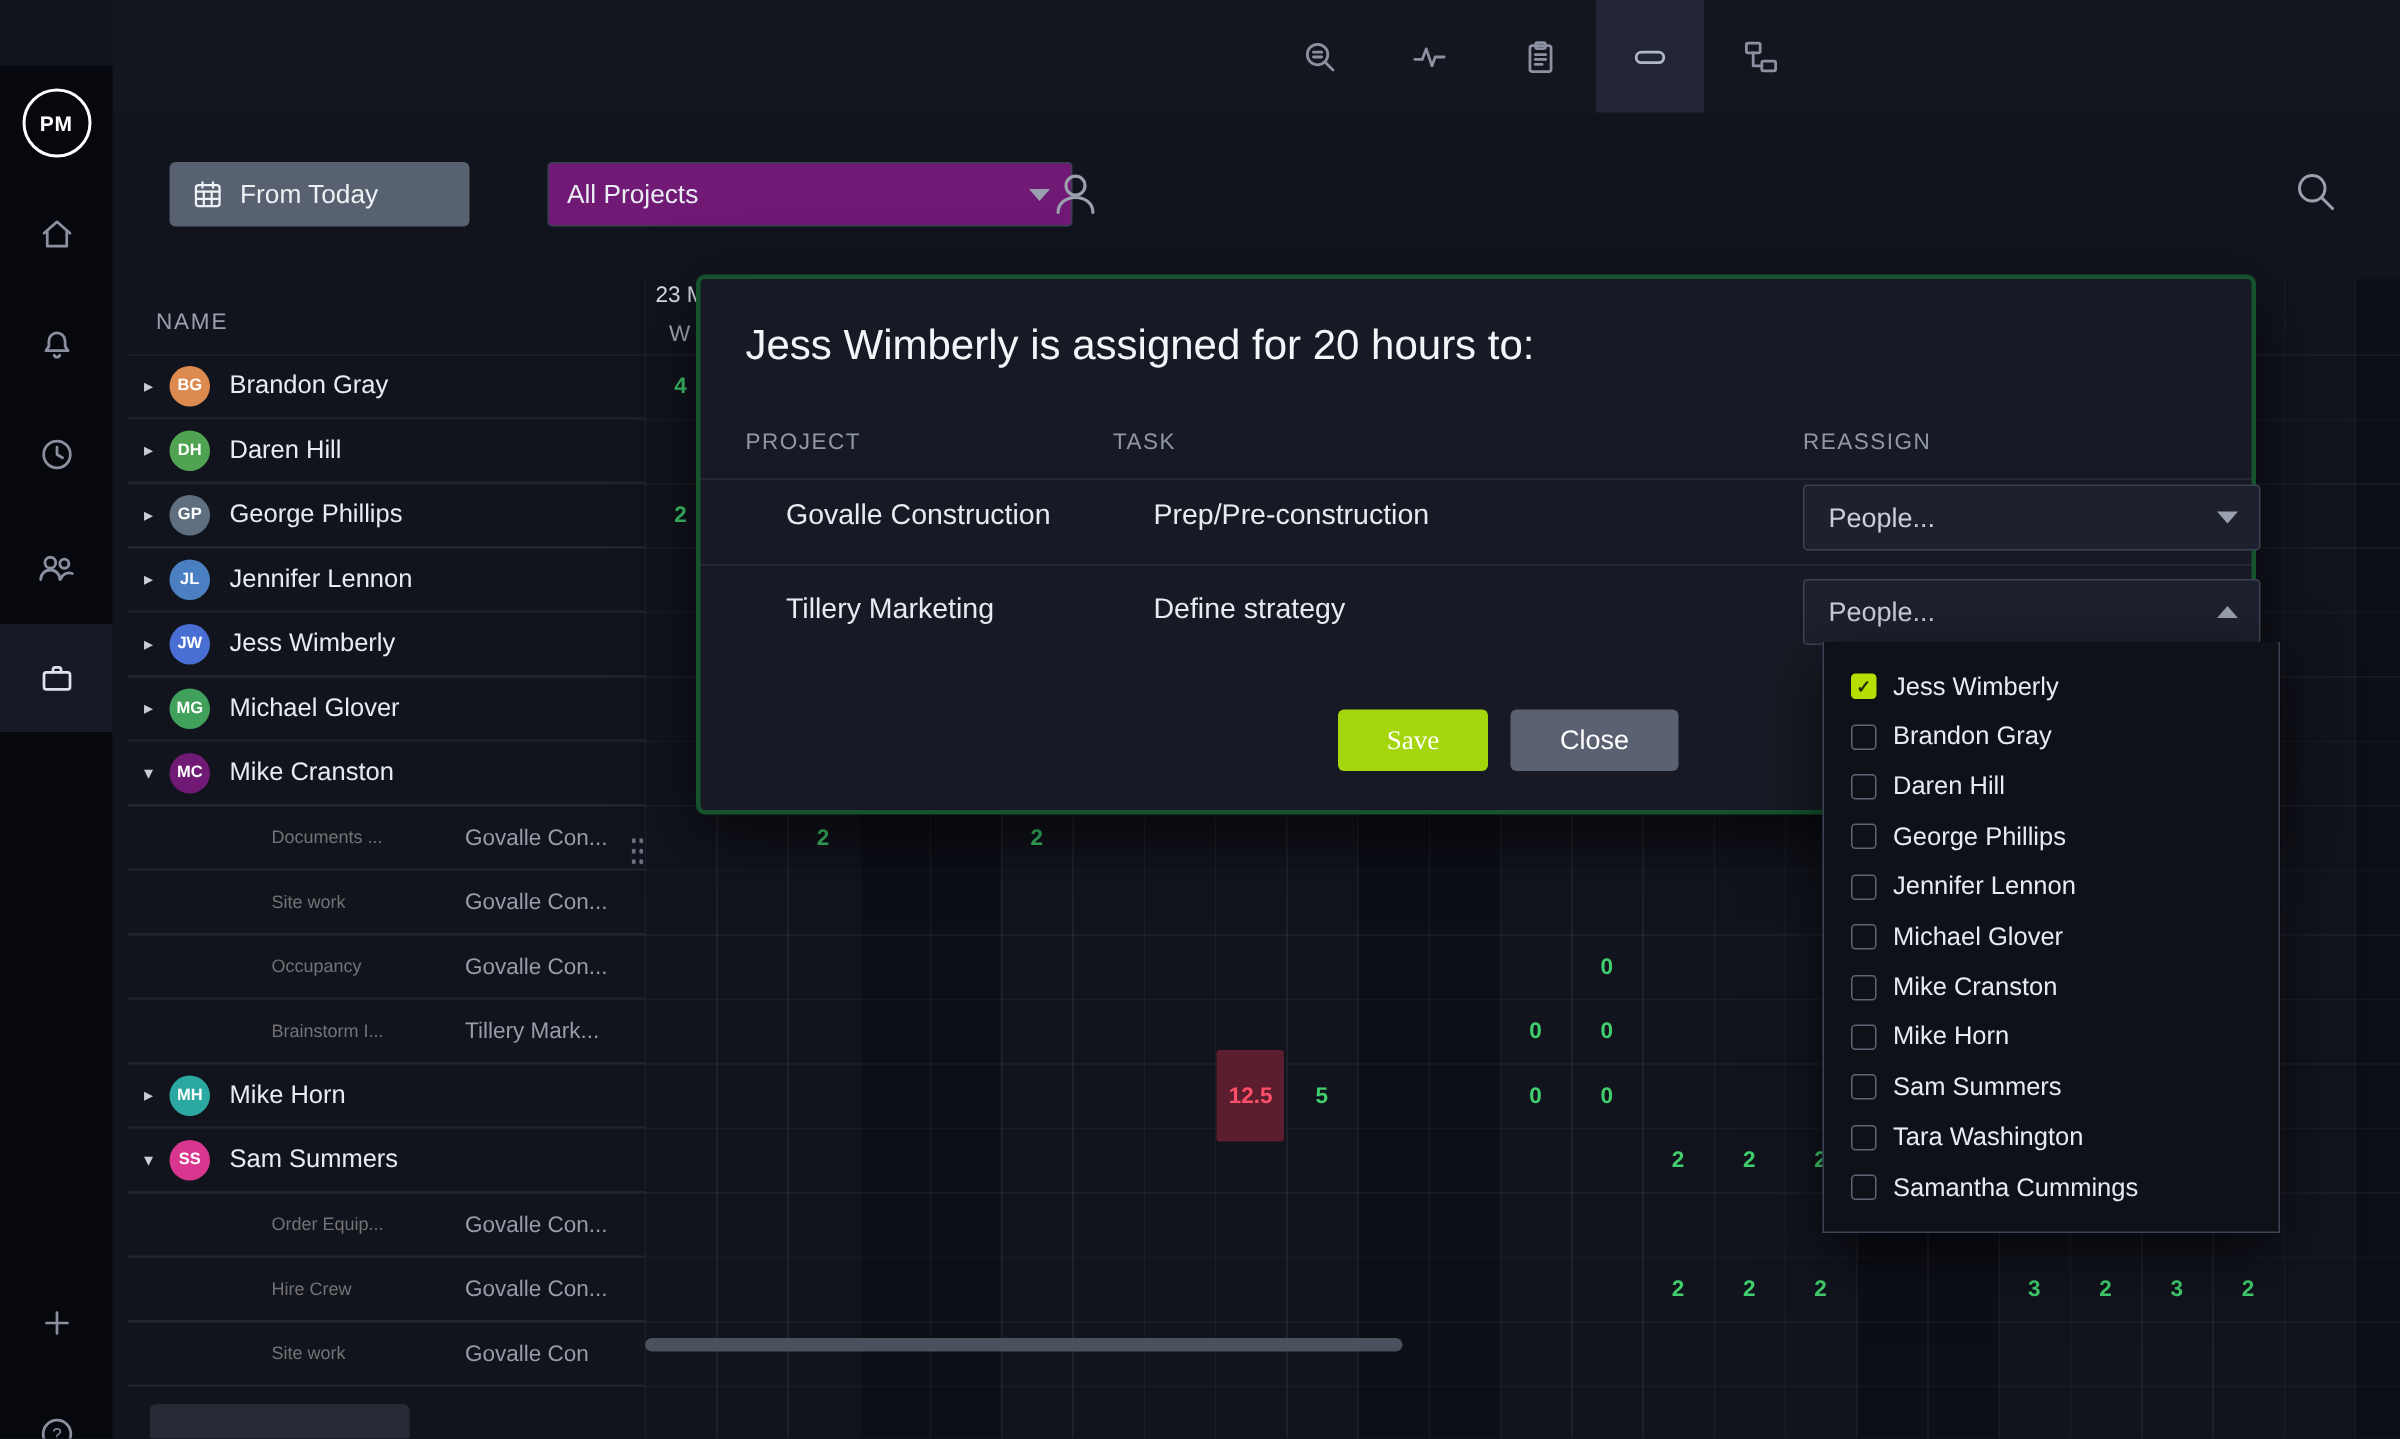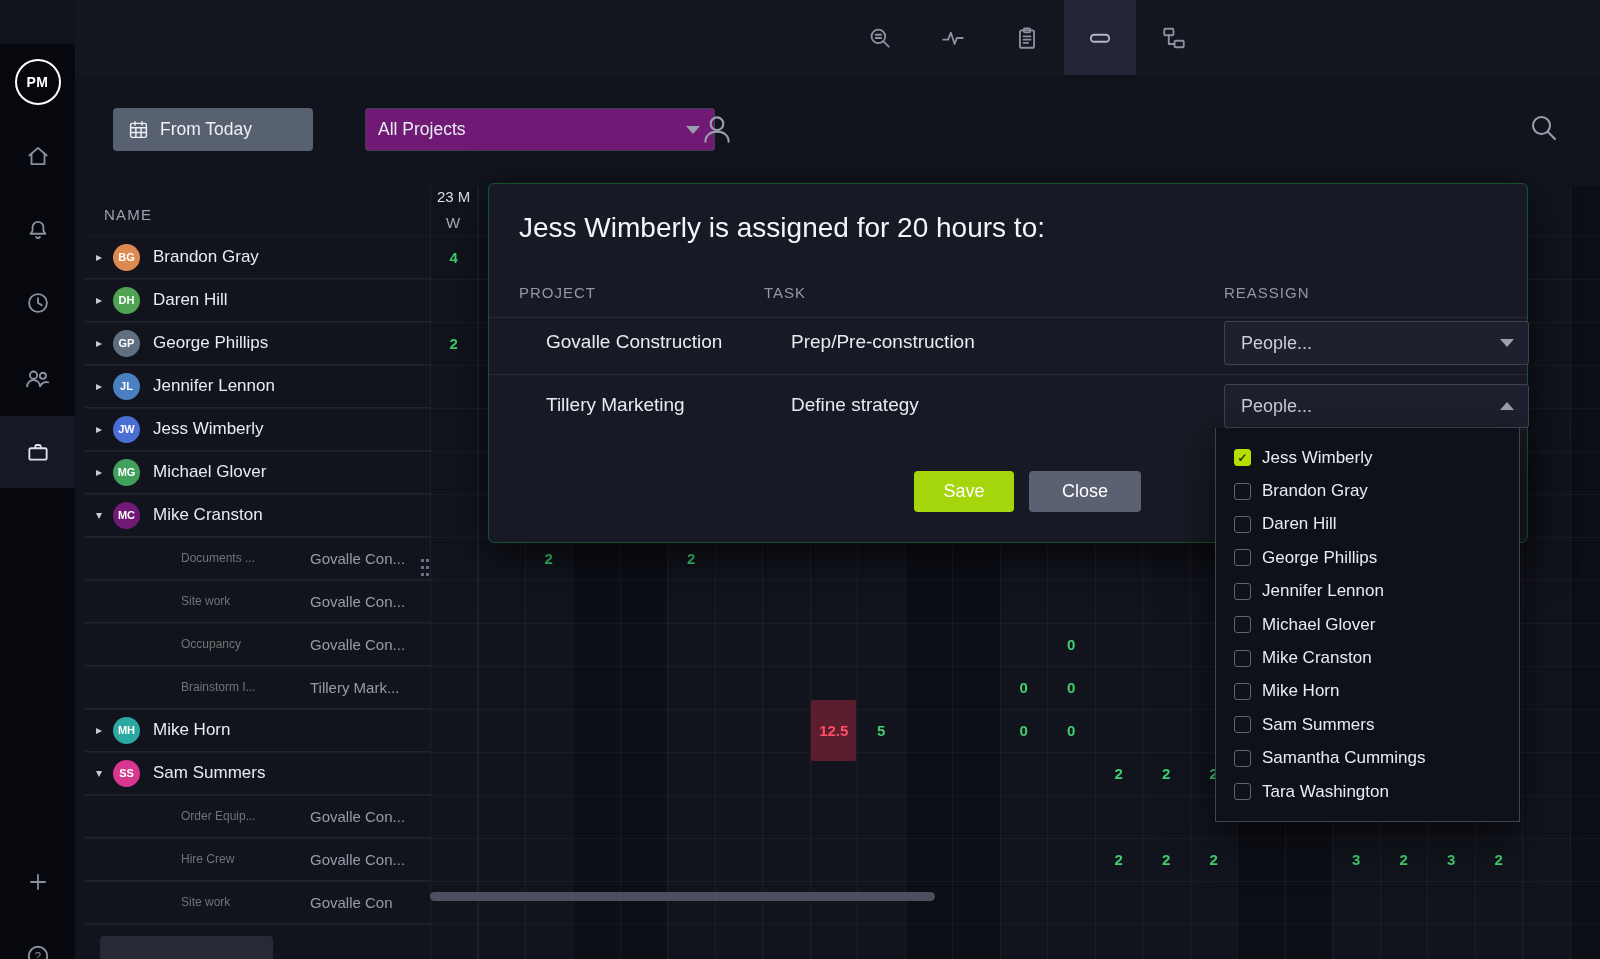--- a/index.html
+++ b/index.html
@@ -44,29 +44,29 @@
   .task-row{padding-left:96px;}
   .tname{width:129px;font-size:12px;color:#737373;white-space:nowrap;overflow:hidden;flex:none;}
   .tproj{color:#969ca8;font-size:15px;white-space:nowrap;}
   .cell{position:absolute;width:47.5px;height:43px;display:flex;align-items:center;justify-content:center;z-index:1;color:#41cf6e;font-weight:600;font-size:15px;cursor:pointer;}
   .cell.alert span{background:#5c1d2e;color:#ff4e67;padding:22px 8px;border-radius:2px;}
   .col-grip{position:absolute;left:420px;top:557px;width:10px;height:22px;z-index:6;cursor:col-resize;
     background-image:radial-gradient(#6d7484 1.2px,transparent 1.4px);background-size:5px 7px;}
   .hscroll{position:absolute;left:430px;top:892px;width:505px;height:9px;border-radius:5px;background:#4a505e;z-index:6;cursor:pointer;}
   .footer-partial{position:absolute;left:100px;top:936px;width:173px;height:23px;background:#262a35;border-radius:4px 4px 0 0;z-index:2;}
   
-  .modal{position:absolute;left:488px;top:183px;width:1040px;height:360px;background:#171a24;border:1px solid #14532d;border-radius:6px;box-shadow:0 14px 48px rgba(0,0,0,.65);z-index:10;box-sizing:border-box;}
+  .modal{position:absolute;left:464px;top:183px;width:1040px;height:360px;background:#171a24;border:3px solid #14532d;border-radius:6px;box-shadow:0 14px 48px rgba(0,0,0,.65);z-index:10;box-sizing:border-box;}
   .modal-title{position:absolute;left:30px;top:28px;font-size:28px;color:#f3f5f9;white-space:nowrap;}
   .mcol{position:absolute;top:100px;font-size:15px;letter-spacing:1px;color:#9098a8;}
   .mcol.c0{left:30px}.mcol.c1{left:275px}.mcol.c2{left:735px}
   .mdiv{position:absolute;left:0;width:100%;height:1px;background:#262b38;}
   .mtext{position:absolute;font-size:19px;color:#e7eaf0;white-space:nowrap;margin-left:27px;}
   .m-select{position:absolute;left:735px;width:305px;height:44px;background:#1d212d;border:1px solid #3c4355;border-radius:3px;display:flex;align-items:center;justify-content:space-between;padding:0 14px 0 16px;color:#c9cedb;font-size:18px;box-sizing:border-box;cursor:pointer;}
   .mbtn{position:absolute;top:287px;height:41px;border-radius:4px;color:#fff;font-size:18px;display:flex;align-items:center;justify-content:center;cursor:pointer;}
-  .save-btn{left:425px;width:100px;background:#a4d60b;}
+  .save-btn{left:425px;width:100px;background:#a4d60b;font-family:Liberation Serif, serif;}
   .close-btn{left:540px;width:112px;background:#5a6170;}
   
   .people-panel{position:absolute;left:1215px;top:428px;width:305px;height:394px;background:#0f1119;border:1px solid #3c4355;border-top:none;z-index:12;box-sizing:border-box;padding:13px 0;box-shadow:0 14px 40px rgba(0,0,0,.6);}
   .people-item{height:33.4px;display:flex;align-items:center;padding-left:18px;font-size:17px;color:#e8ebf1;cursor:pointer;}
   .cbx{width:17px;height:17px;border:1.5px solid #5d6476;border-radius:3px;margin-right:11px;box-sizing:border-box;display:flex;align-items:center;justify-content:center;flex:none;background:transparent;}
   .cbx.checked{background:#b5df00;border-color:#b5df00;color:#223005;font-size:12px;font-weight:bold;}
 </style>
 </head>
 <body>
 
@@ -407,19 +407,19 @@
     <div class="people-item">
       <span class="cbx"></span>
       <span>Mike Horn</span>
     </div>
     <div class="people-item">
       <span class="cbx"></span>
       <span>Sam Summers</span>
     </div>
     <div class="people-item">
       <span class="cbx"></span>
+      <span>Tara Washington</span>
+    </div>
+    <div class="people-item">
+      <span class="cbx"></span>
       <span>Samantha Cummings</span>
     </div>
-    <div class="people-item">
-      <span class="cbx"></span>
-      <span>Tara Washington</span>
-    </div>
   </div>
 
 </body></html>

